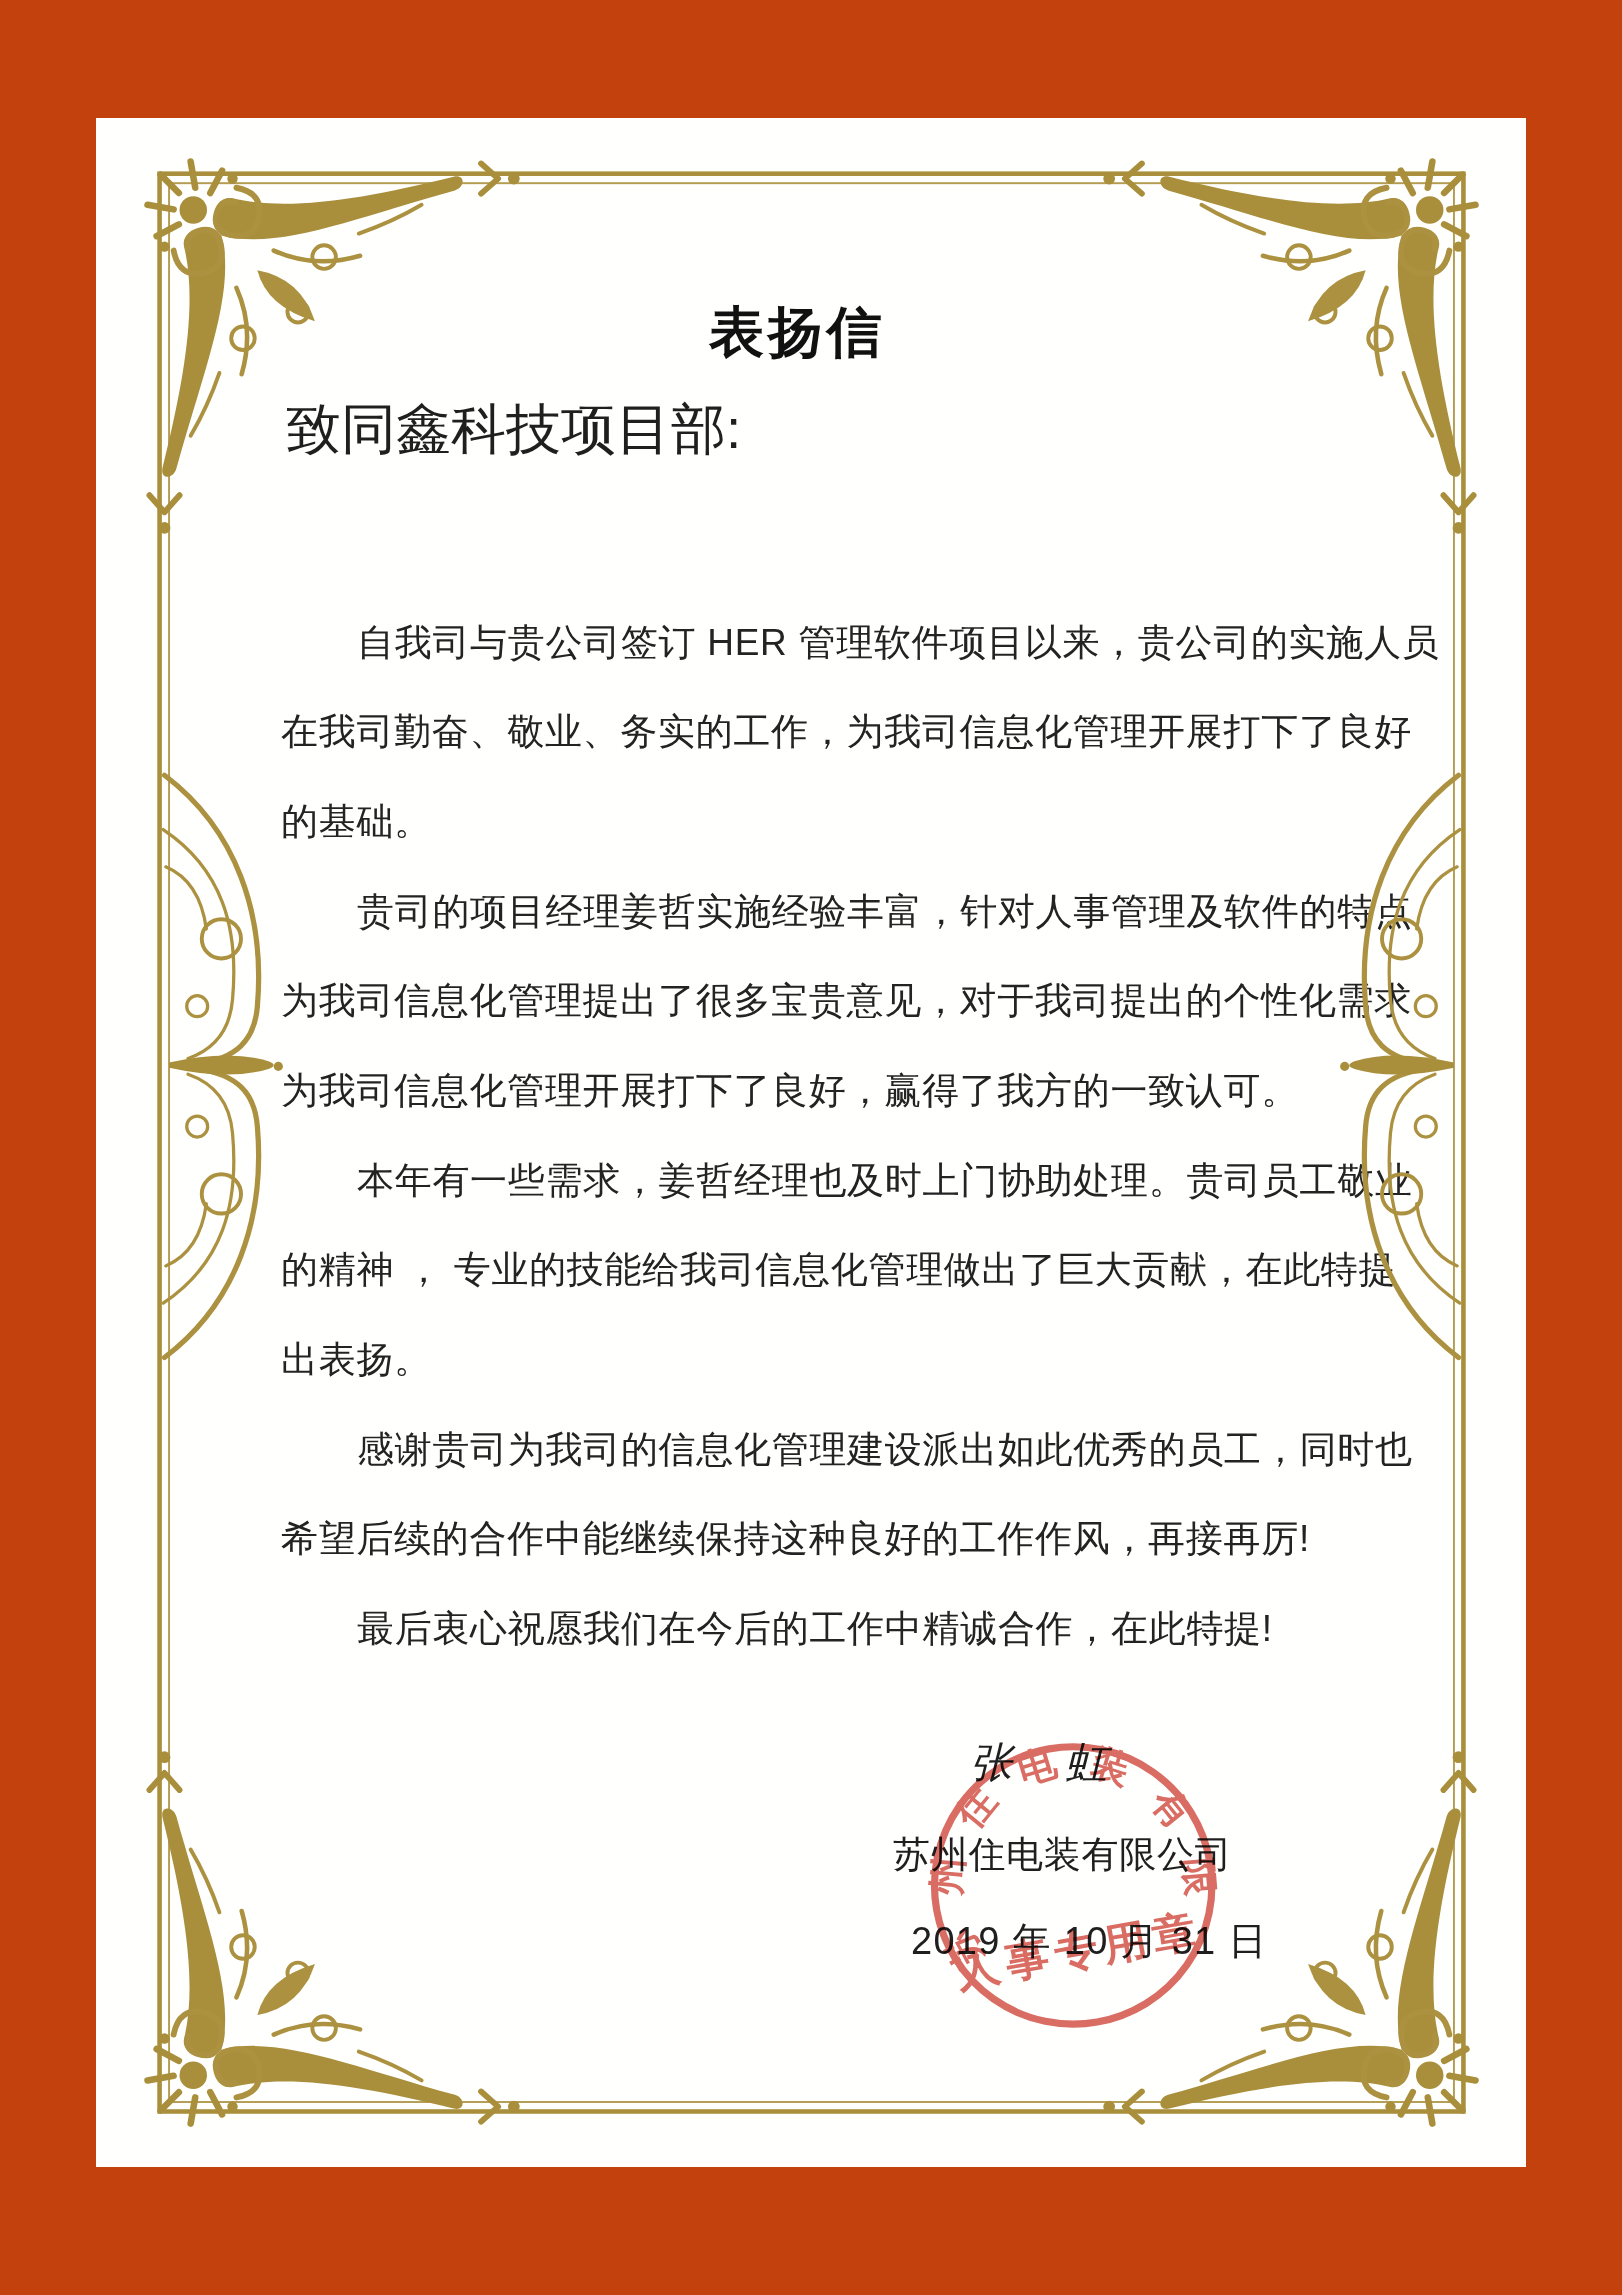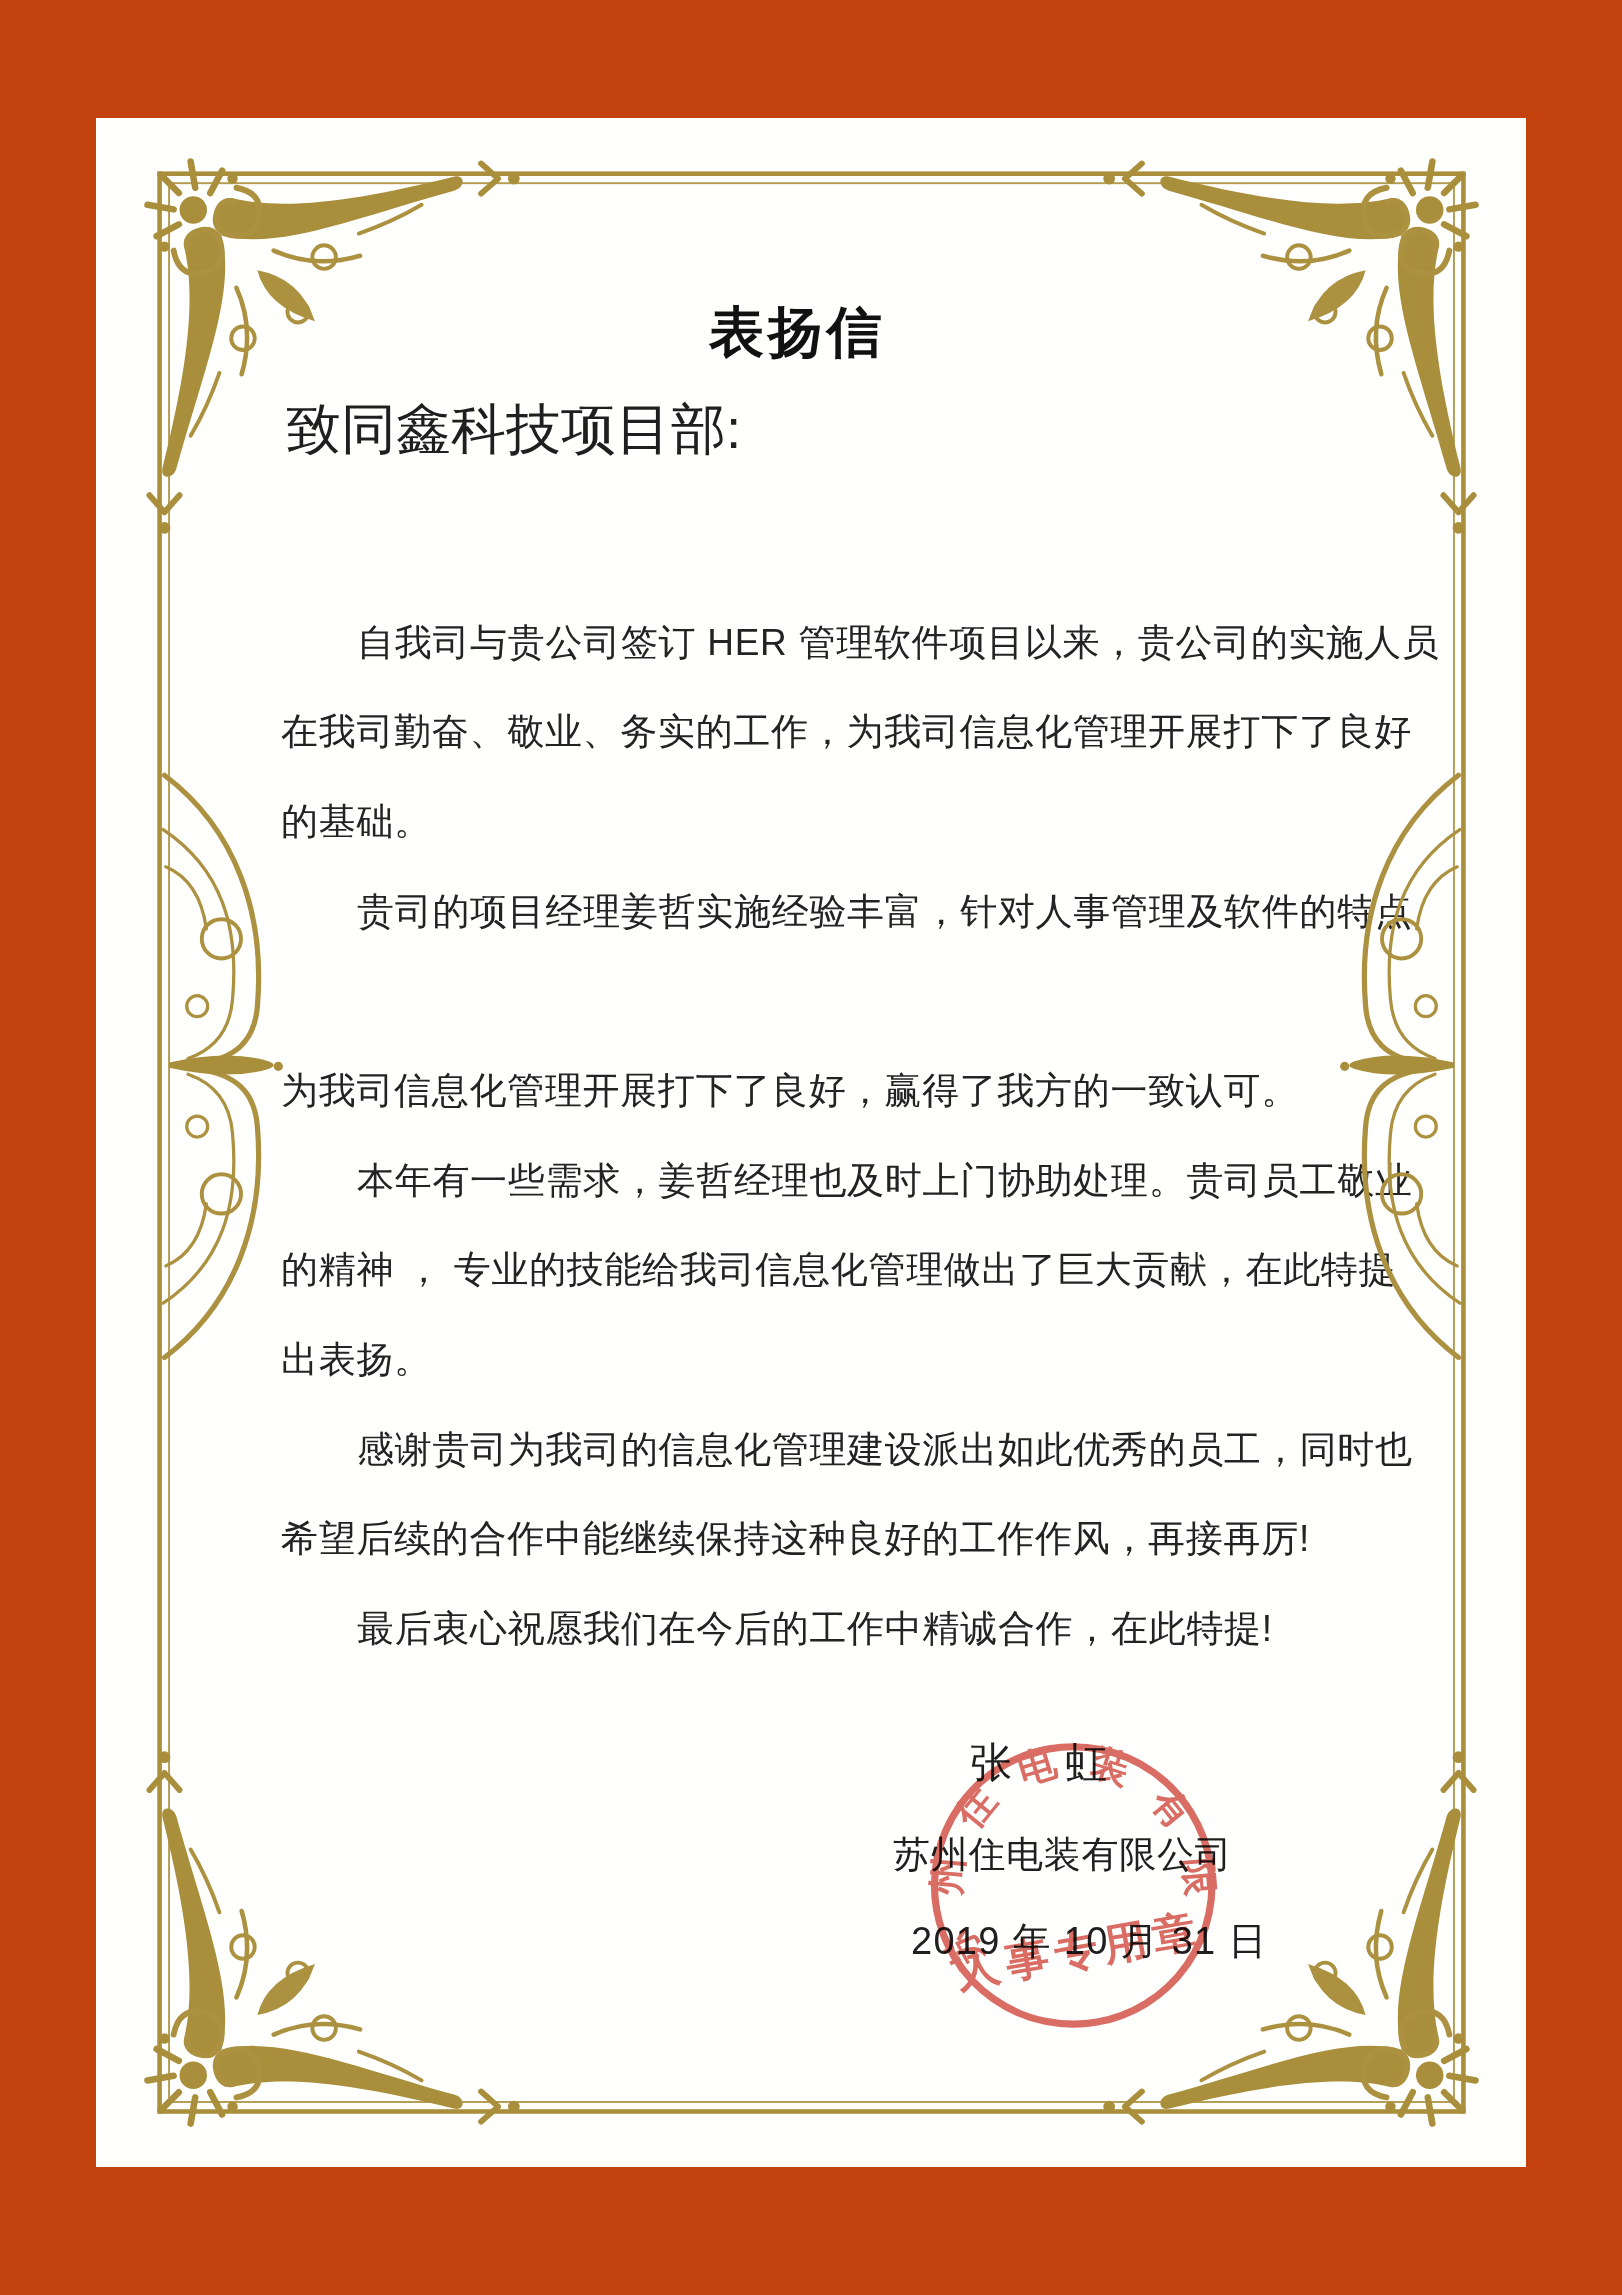--- a/index.html
+++ b/index.html
@@ -21,38 +21,39 @@
     pointer-events:none;
   }
   .txt{position:absolute;color:#1f1f1f;white-space:pre;}
   .title{
     left:709px;top:296px;width:157px;
     font-size:55px;font-weight:bold;letter-spacing:3.9px;text-align:center;
     color:#111;
   }
   .salutation{left:286px;top:393px;font-size:55px;}
   .line{font-size:37px;letter-spacing:0.7px;color:#232323;margin-top:36px;}
-  .sig-name{left:970px;top:1735px;font-size:42px;letter-spacing:1.3px;}
+  .sig-name{left:970px;top:1735px;font-size:42px;letter-spacing:1.3px;font-style:italic;}
   .sig-company{left:893px;top:1830px;font-size:37px;letter-spacing:0.7px;}
   .sig-date{left:911px;top:1916px;font-size:38px;letter-spacing:1.3px;}
 </style>
 </head>
 <body>
 
 <div class="canvas">
 
   <div class="paper"></div>
 
   <div class="txt title">表扬信</div>
   <div class="txt salutation">致同鑫科技项目部:</div>
 
   <div class="txt line" style="left:357px;top:582px;">自我司与贵公司签订 HER 管理软件项目以来，贵公司的实施人员</div>
   <div class="txt line" style="left:281px;top:671px;">在我司勤奋、敬业、务实的工作，为我司信息化管理开展打下了良好</div>
   <div class="txt line" style="left:281px;top:761px;">的基础。</div>
   <div class="txt line" style="left:357px;top:851px;">贵司的项目经理姜哲实施经验丰富，针对人事管理及软件的特点</div>
+  <div class="txt line" style="left:281px;top:940px;">为我司信息化管理提出了很多宝贵意见，对于我司提出的个性化需求</div>
   <div class="txt line" style="left:281px;top:1030px;">为我司信息化管理开展打下了良好，赢得了我方的一致认可。</div>
   <div class="txt line" style="left:357px;top:1120px;">本年有一些需求，姜哲经理也及时上门协助处理。贵司员工敬业</div>
   <div class="txt line" style="left:281px;top:1209px;">的精神 ， 专业的技能给我司信息化管理做出了巨大贡献，在此特提</div>
   <div class="txt line" style="left:281px;top:1299px;">出表扬。</div>
   <div class="txt line" style="left:357px;top:1389px;">感谢贵司为我司的信息化管理建设派出如此优秀的员工，同时也</div>
   <div class="txt line" style="left:281px;top:1478px;">希望后续的合作中能继续保持这种良好的工作作风，再接再厉!</div>
   <div class="txt line" style="left:357px;top:1568px;">最后衷心祝愿我们在今后的工作中精诚合作，在此特提!</div>
 
   <div class="txt sig-name">张    虹</div>
   <div class="txt sig-company">苏州住电装有限公司</div>

